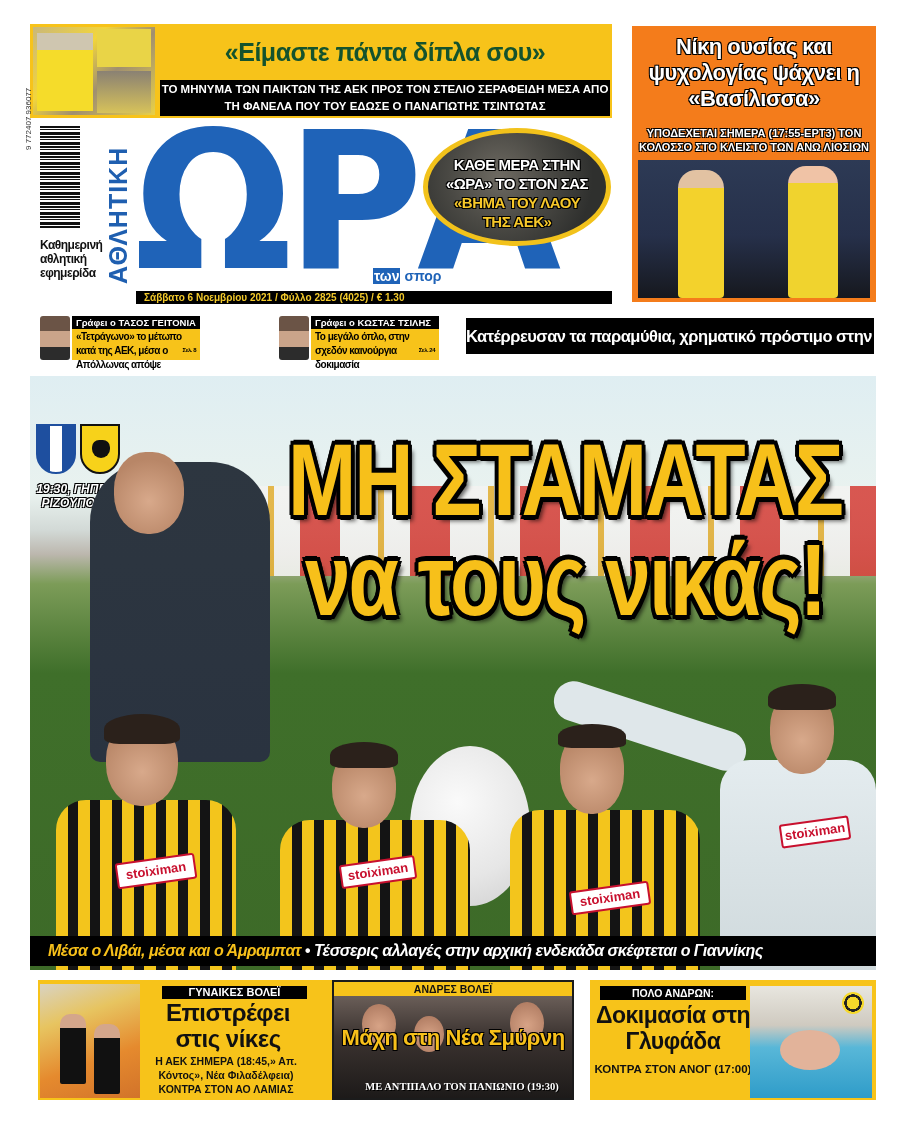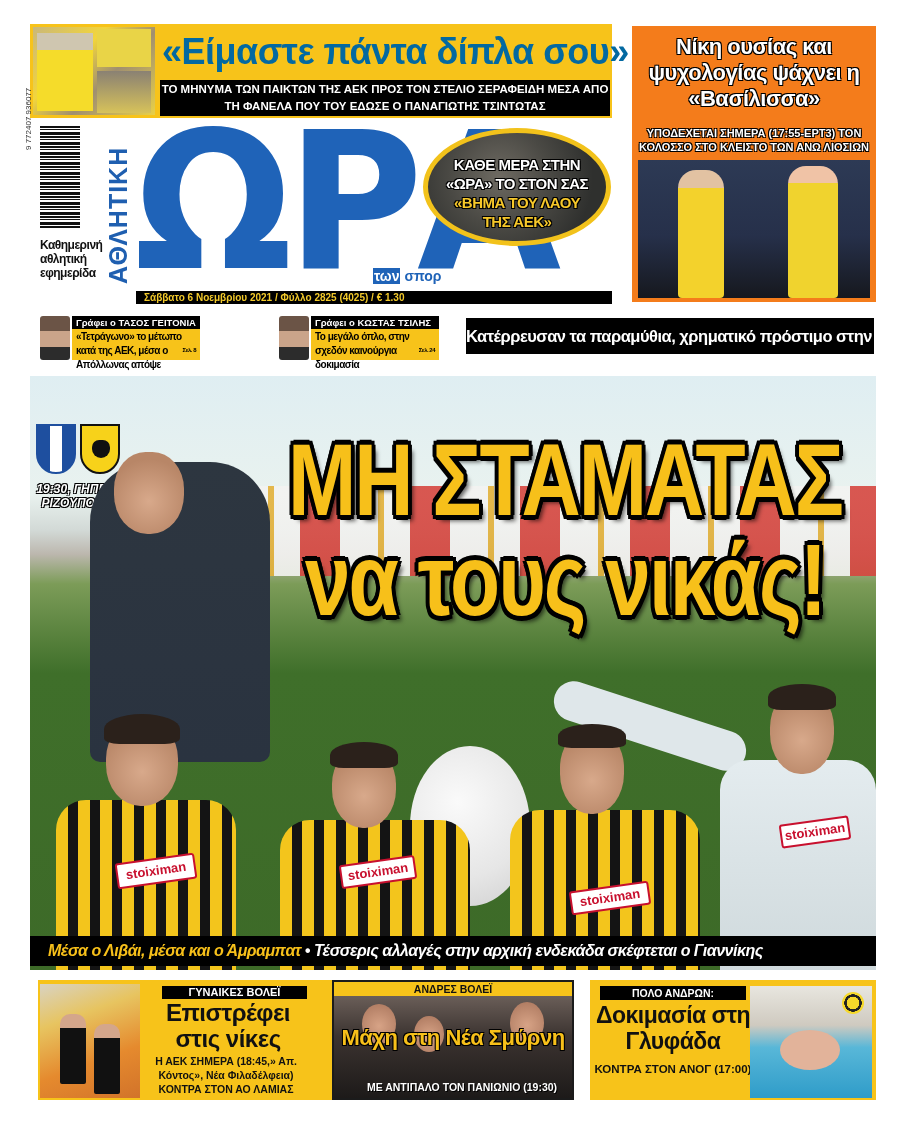--- a/index.html
+++ b/index.html
@@ -7,21 +7,21 @@
   body { position: relative; font-family: "Liberation Sans", "DejaVu Sans", sans-serif; color: #000; }
   .abs { position: absolute; }
   .cond { font-family: "Liberation Sans Narrow", "Liberation Sans", sans-serif; font-weight: bold; letter-spacing: -0.5px; }
 
   
   #teaser { left: 30px; top: 24px; width: 582px; height: 94px; background: #f7c31a; }
   #teaser-photo { left: 3px; top: 3px; width: 122px; height: 88px; background: linear-gradient(135deg,#c9b77a 0%,#f2d53c 35%,#a08f70 60%,#e8d048 100%); }
   #teaser-photo .p1 { position:absolute; left:4px; top:6px; width:56px; height:78px; background: linear-gradient(180deg,#cfc6b0 0 22%, #f5dc2a 22% 100%); }
   #teaser-photo .p2 { position:absolute; left:64px; top:2px; width:54px; height:38px; background:#e9d447; }
   #teaser-photo .p3 { position:absolute; left:64px; top:44px; width:54px; height:42px; background:linear-gradient(180deg,#8a8173,#d7c25a); }
-  #teaser-headline { left: 132px; top: 4px; width: 446px; height: 48px; font-size: 36px; line-height: 48px; text-align: center; color: #0369a1; white-space: nowrap; }
+  #teaser-headline { left: 132px; top: 4px; width: 446px; height: 48px; font-size: 25px; line-height: 48px; text-align: center; color: #14532d; white-space: nowrap; }
   #teaser-sub { left: 130px; top: 56px; width: 450px; height: 36px; background: #000; color: #fff; font-size: 11.5px; font-weight: bold; text-align: center; line-height: 17px; padding-top: 1px; }
 
   
   #basket { left: 632px; top: 26px; width: 244px; height: 276px; background: #f47c1b; }
   #basket-title { left: 0; top: 8px; width: 244px; text-align: center; color: #fff; font-size: 22px; line-height: 26px; text-shadow: 1px 1px 0 #000, -1px -1px 0 #000, 1px -1px 0 #000, -1px 1px 0 #000; }
   #basket-sub { left: 0; top: 100px; width: 244px; text-align: center; color: #fff; font-size: 11px; line-height: 14px; font-weight: bold; text-shadow: 1px 1px 0 #000, -1px -1px 0 #000, 1px -1px 0 #000, -1px 1px 0 #000; }
   #basket-photo { left: 6px; top: 134px; width: 232px; height: 138px; background: linear-gradient(180deg,#2d3a55 0%,#26304a 55%,#16181e 100%); overflow:hidden; }
   #basket-photo .pl1 { position:absolute; left:40px; top:10px; width:46px; height:128px; background: linear-gradient(180deg,#e2c2a2 0 14%, #f3d22c 14% 100%); border-radius: 18px 18px 4px 4px; }
   #basket-photo .pl2 { position:absolute; left:150px; top:6px; width:50px; height:132px; background: linear-gradient(180deg,#f0c3a6 0 13%, #f0d32e 13% 100%); border-radius: 18px 18px 4px 4px; }
 
@@ -97,21 +97,21 @@
   #box1-photo .v { position:absolute; width:26px; height:70px; background: linear-gradient(180deg,#d4a68b 0 20%, #111 20% 100%); border-radius: 10px 10px 2px 2px; }
   #box1-tag { left: 124px; top: 6px; width: 145px; height: 13px; background:#000; color:#fff; font-size: 11px; line-height: 13px; font-weight: bold; text-align:center; }
   #box1-title { left: 110px; top: 20px; width: 160px; text-align: center; font-size: 24px; line-height: 26px; color:#111; }
   #box1-text { left: 104px; top: 74px; width: 168px; text-align: center; font-size: 10.5px; line-height: 14px; font-weight: bold; color:#111; }
 
   #box2 { left: 332px; width: 242px; background: #1b1b1b; }
   #box2-tag { left: 2px; top: 2px; width: 238px; height: 14px; background:#f7c31a; color:#111; font-size: 10.5px; line-height: 14px; font-weight: bold; text-align:center; }
   #box2-photo { left: 2px; top: 16px; width: 238px; height: 102px; background: linear-gradient(180deg,#6a5e58 0%,#3b3330 40%,#1d1a19 100%); }
   #box2-photo .h { position:absolute; border-radius:50%; background: radial-gradient(circle at 50% 55%, #d7a386, #a8745b); }
   #box2-title { left: 0; top: 44px; width: 242px; text-align: center; font-size: 22px; line-height: 28px; color:#f7c01a; text-shadow: 1px 1px 0 #000,-1px -1px 0 #000,1px -1px 0 #000,-1px 1px 0 #000; white-space: nowrap; }
-  #box2-text { left: 0; top: 100px; width: 260px; text-align: center; font-size: 10.5px; line-height: 14px; font-weight: bold; color:#fff; text-shadow: 1px 1px 0 #000; }
+  #box2-text { left: 0; top: 100px; width: 260px; text-align: center; font-size: 10.5px; line-height: 14px; font-weight: bold; color:#fff; text-shadow: 1px 1px 0 #000; font-family: Liberation Serif, serif; }
 
   #box3 { left: 590px; width: 286px; }
   #box3-tag { left: 10px; top: 6px; width: 146px; height: 14px; background:#000; color:#fff; font-size: 10.5px; line-height: 14px; font-weight: bold; text-align:center; }
   #box3-title { left: 4px; top: 22px; width: 158px; text-align: center; font-size: 23px; line-height: 26px; color:#111; }
   #box3-text { left: 4px; top: 82px; width: 158px; text-align: center; font-size: 11.5px; line-height: 15px; font-weight: bold; color:#111; }
   #box3-photo { left: 160px; top: 6px; width: 122px; height: 112px; background: linear-gradient(180deg,#e8e6df 0%,#cfcac0 35%,#58b7d8 55%,#2f9cc9 100%); }
   #box3-photo .ball { position:absolute; left:92px; top:6px; width:22px; height:22px; border-radius:50%; background: radial-gradient(circle,#f6d92a 40%, #222 42% 55%, #f6d92a 57%); }
   #box3-photo .swim { position:absolute; left:30px; top:44px; width:60px; height:40px; background:#e2b39a; border-radius:50%; }
 </style>
 </head>

